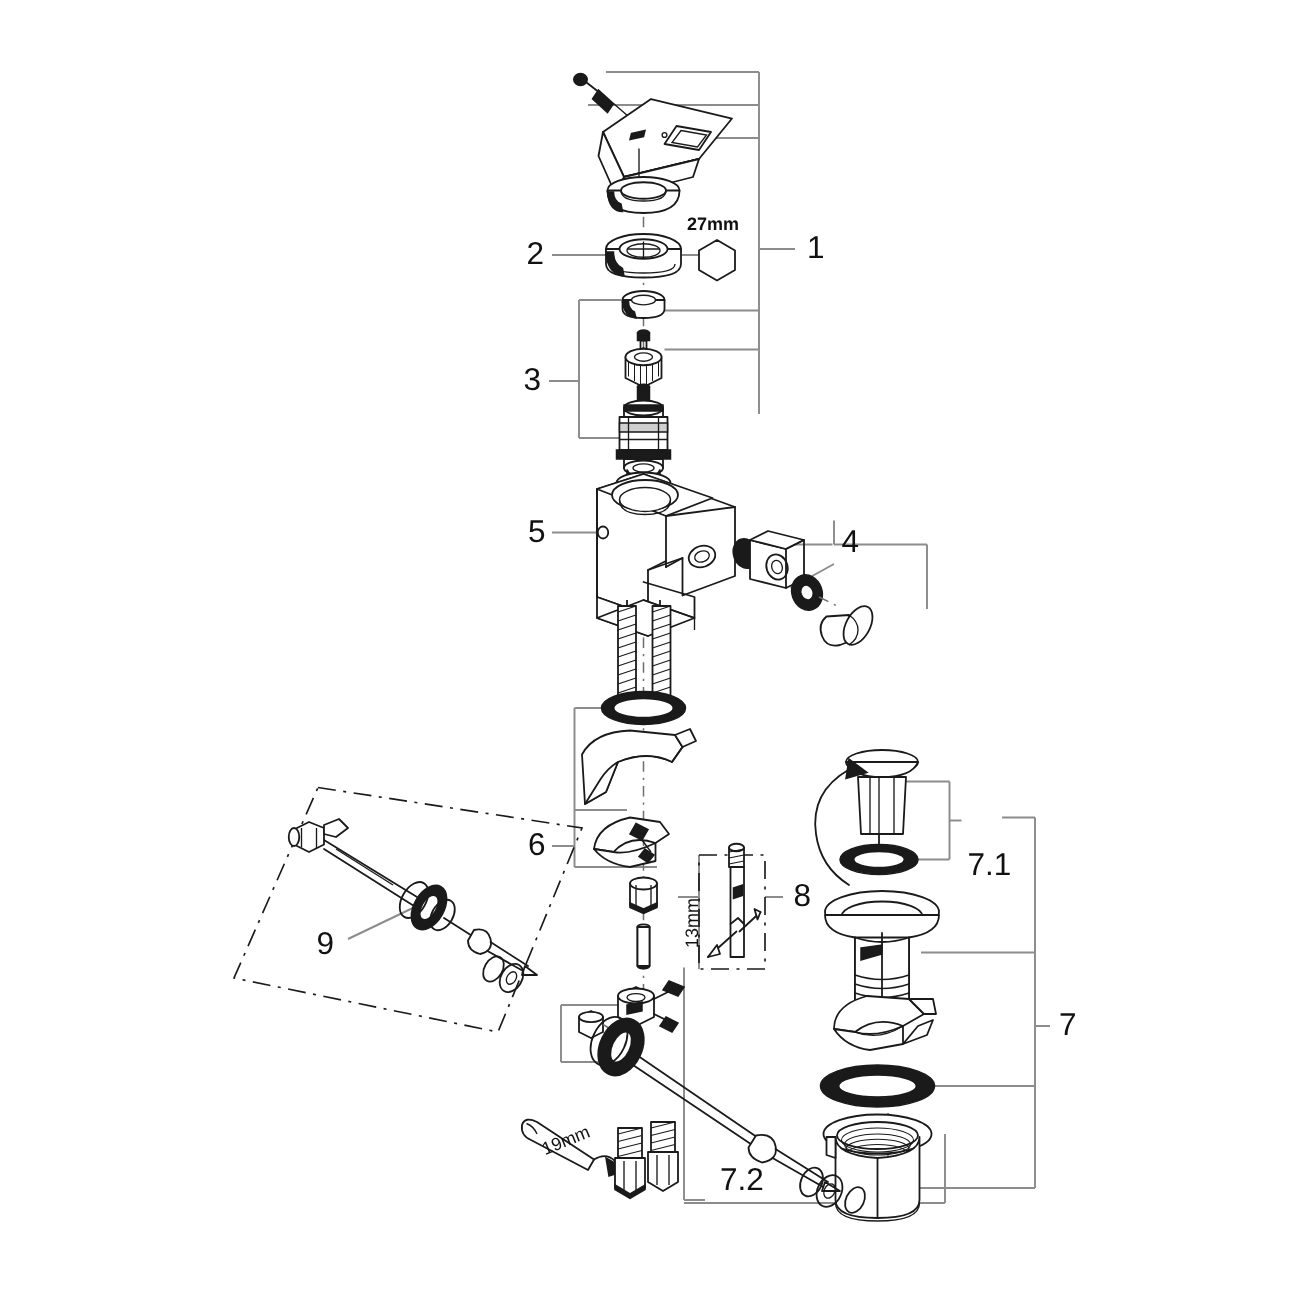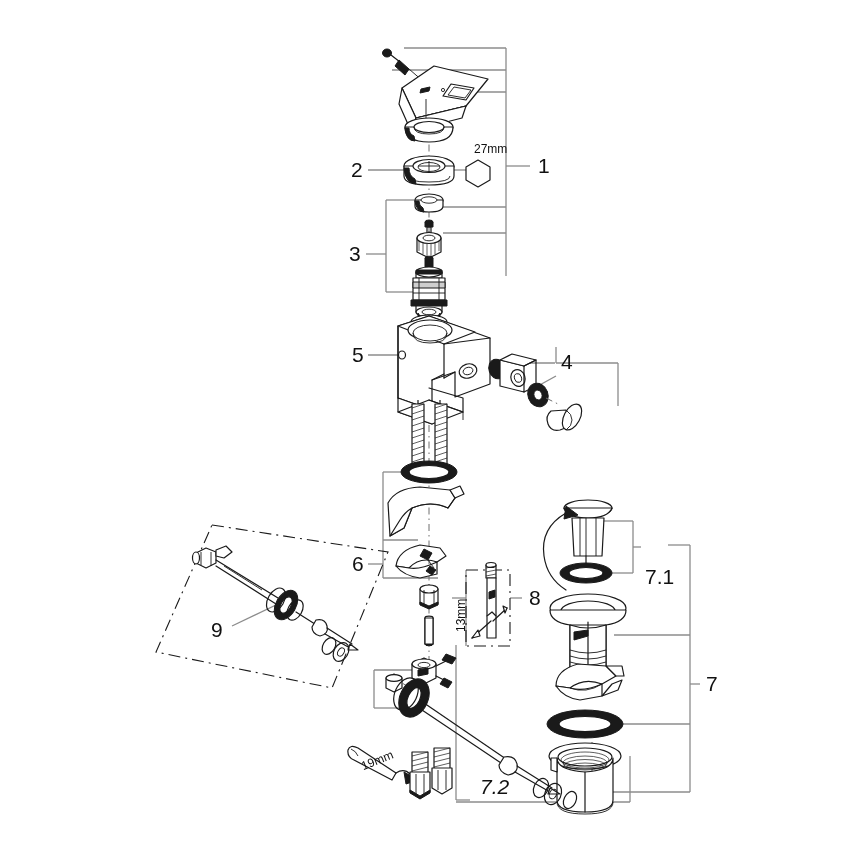--- a/index.html
+++ b/index.html
@@ -484,21 +484,21 @@
 </svg>
 
 <div class="lbl" style="left:538px;top:155px;">1</div>
 <div class="lbl" style="left:351px;top:159px;">2</div>
 <div class="lbl" style="left:349px;top:243px;">3</div>
 <div class="lbl" style="left:561px;top:351px;">4</div>
 <div class="lbl" style="left:352px;top:344px;">5</div>
 <div class="lbl" style="left:352px;top:553px;">6</div>
 <div class="lbl" style="left:706px;top:673px;">7</div>
 <div class="lbl" style="left:645px;top:566px;">7.1</div>
-<div class="lbl" style="left:480px;top:776px;font-style:italic;">7.2</div>
+<div class="lbl" style="left:480px;top:776px;">7.2</div>
 <div class="lbl" style="left:529px;top:587px;">8</div>
 <div class="lbl" style="left:211px;top:619px;">9</div>
 
-<div class="lbl small" style="left:474px;top:143px;">27mm</div>
+<div class="lbl small" style="left:458px;top:143px;font-weight:bold;">27mm</div>
 <div class="lbl small rot90" style="left:467px;top:620px;">13mm</div>
 <div class="lbl small rot-dia" style="left:364px;top:760px;">19mm</div>
 
 </div>
 
 </body></html>

